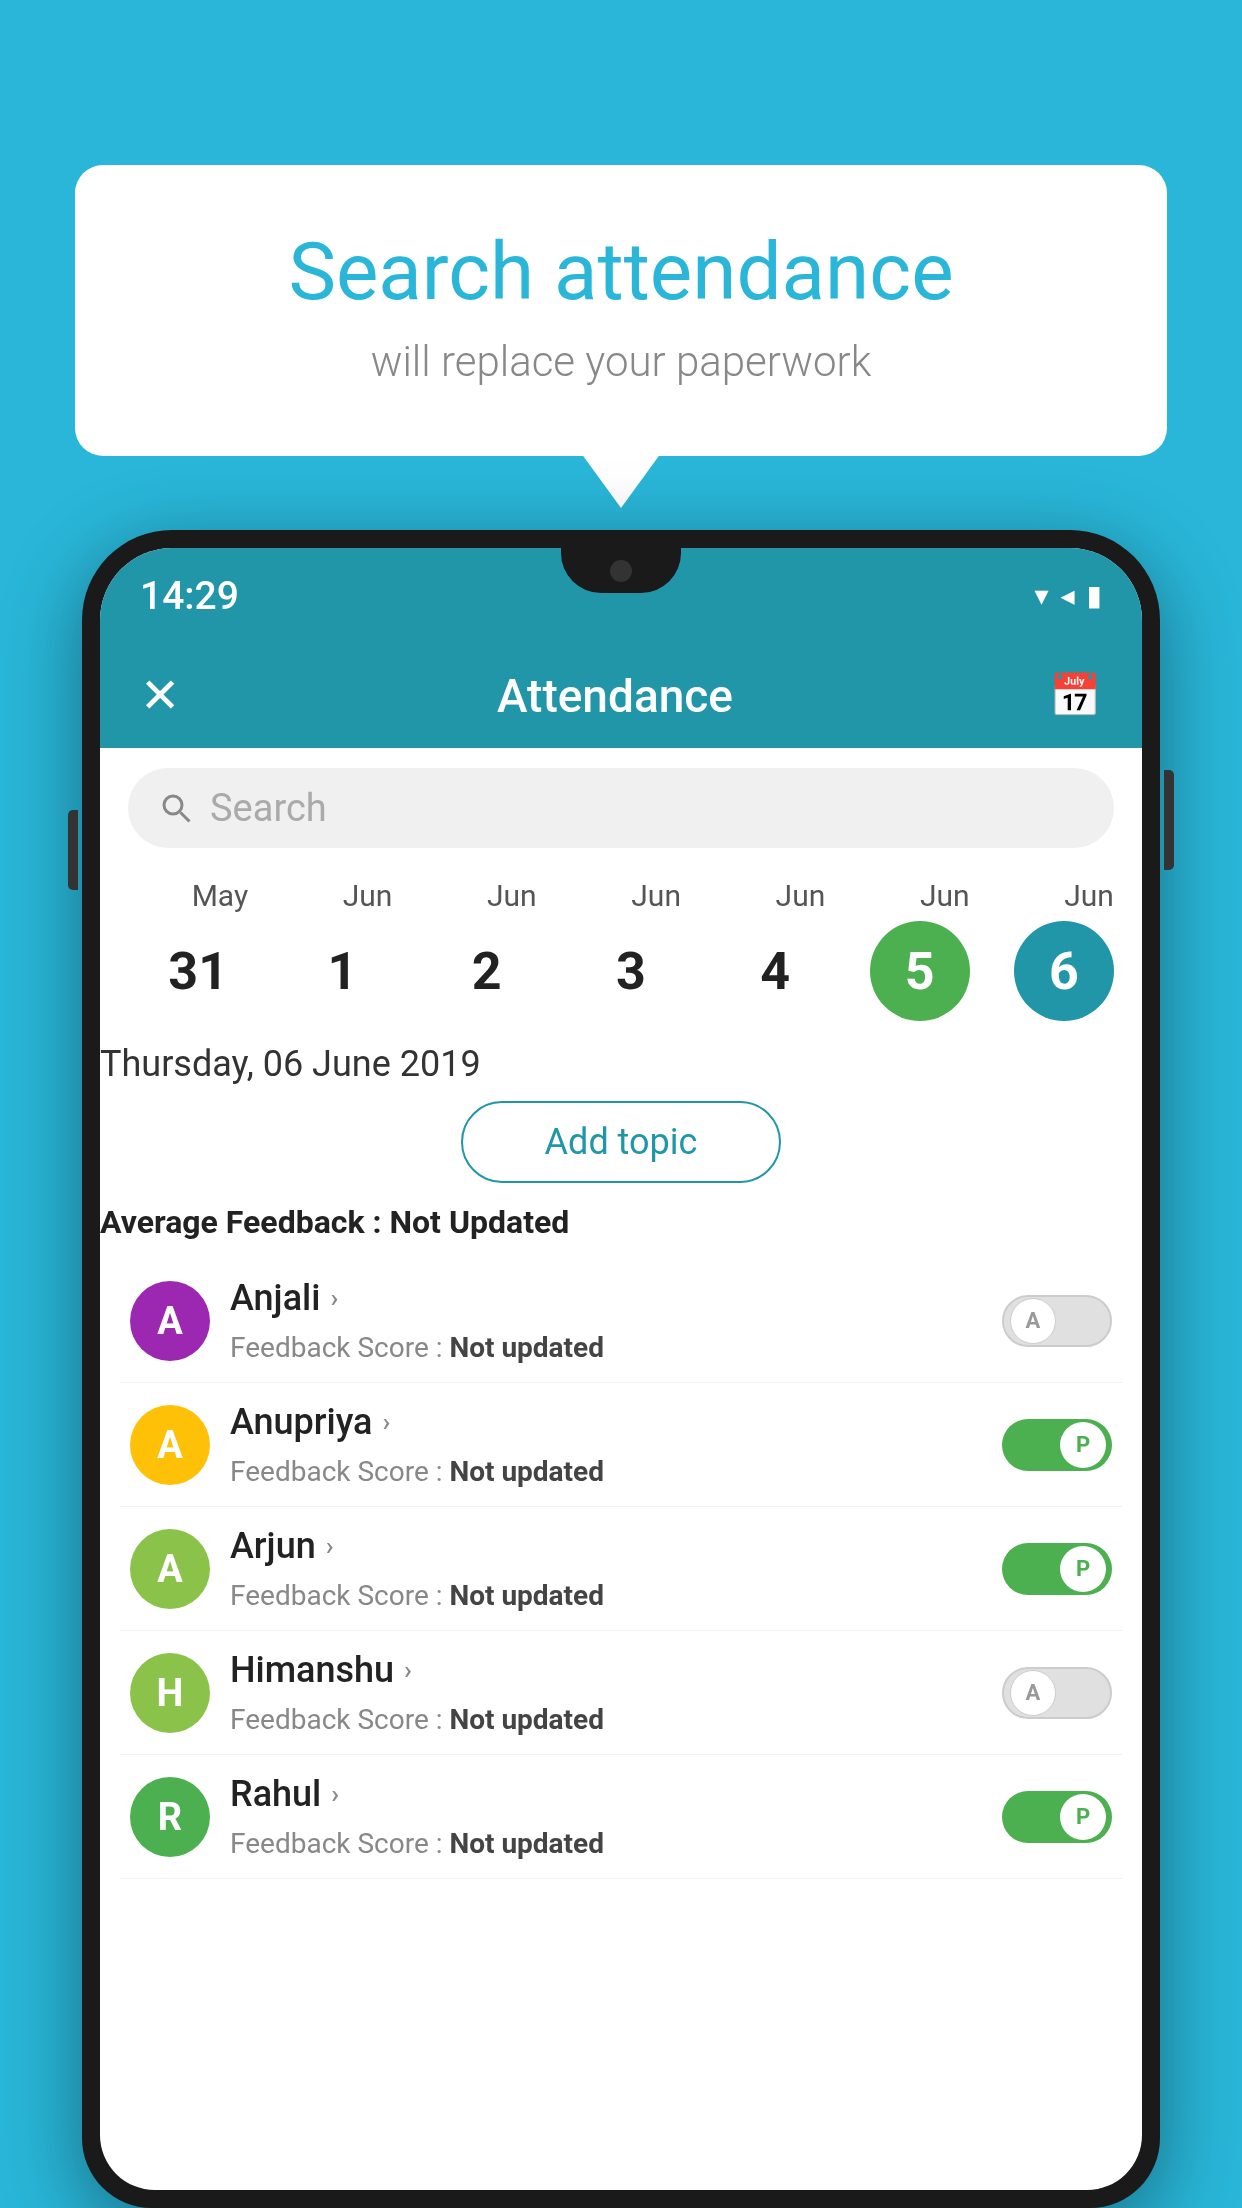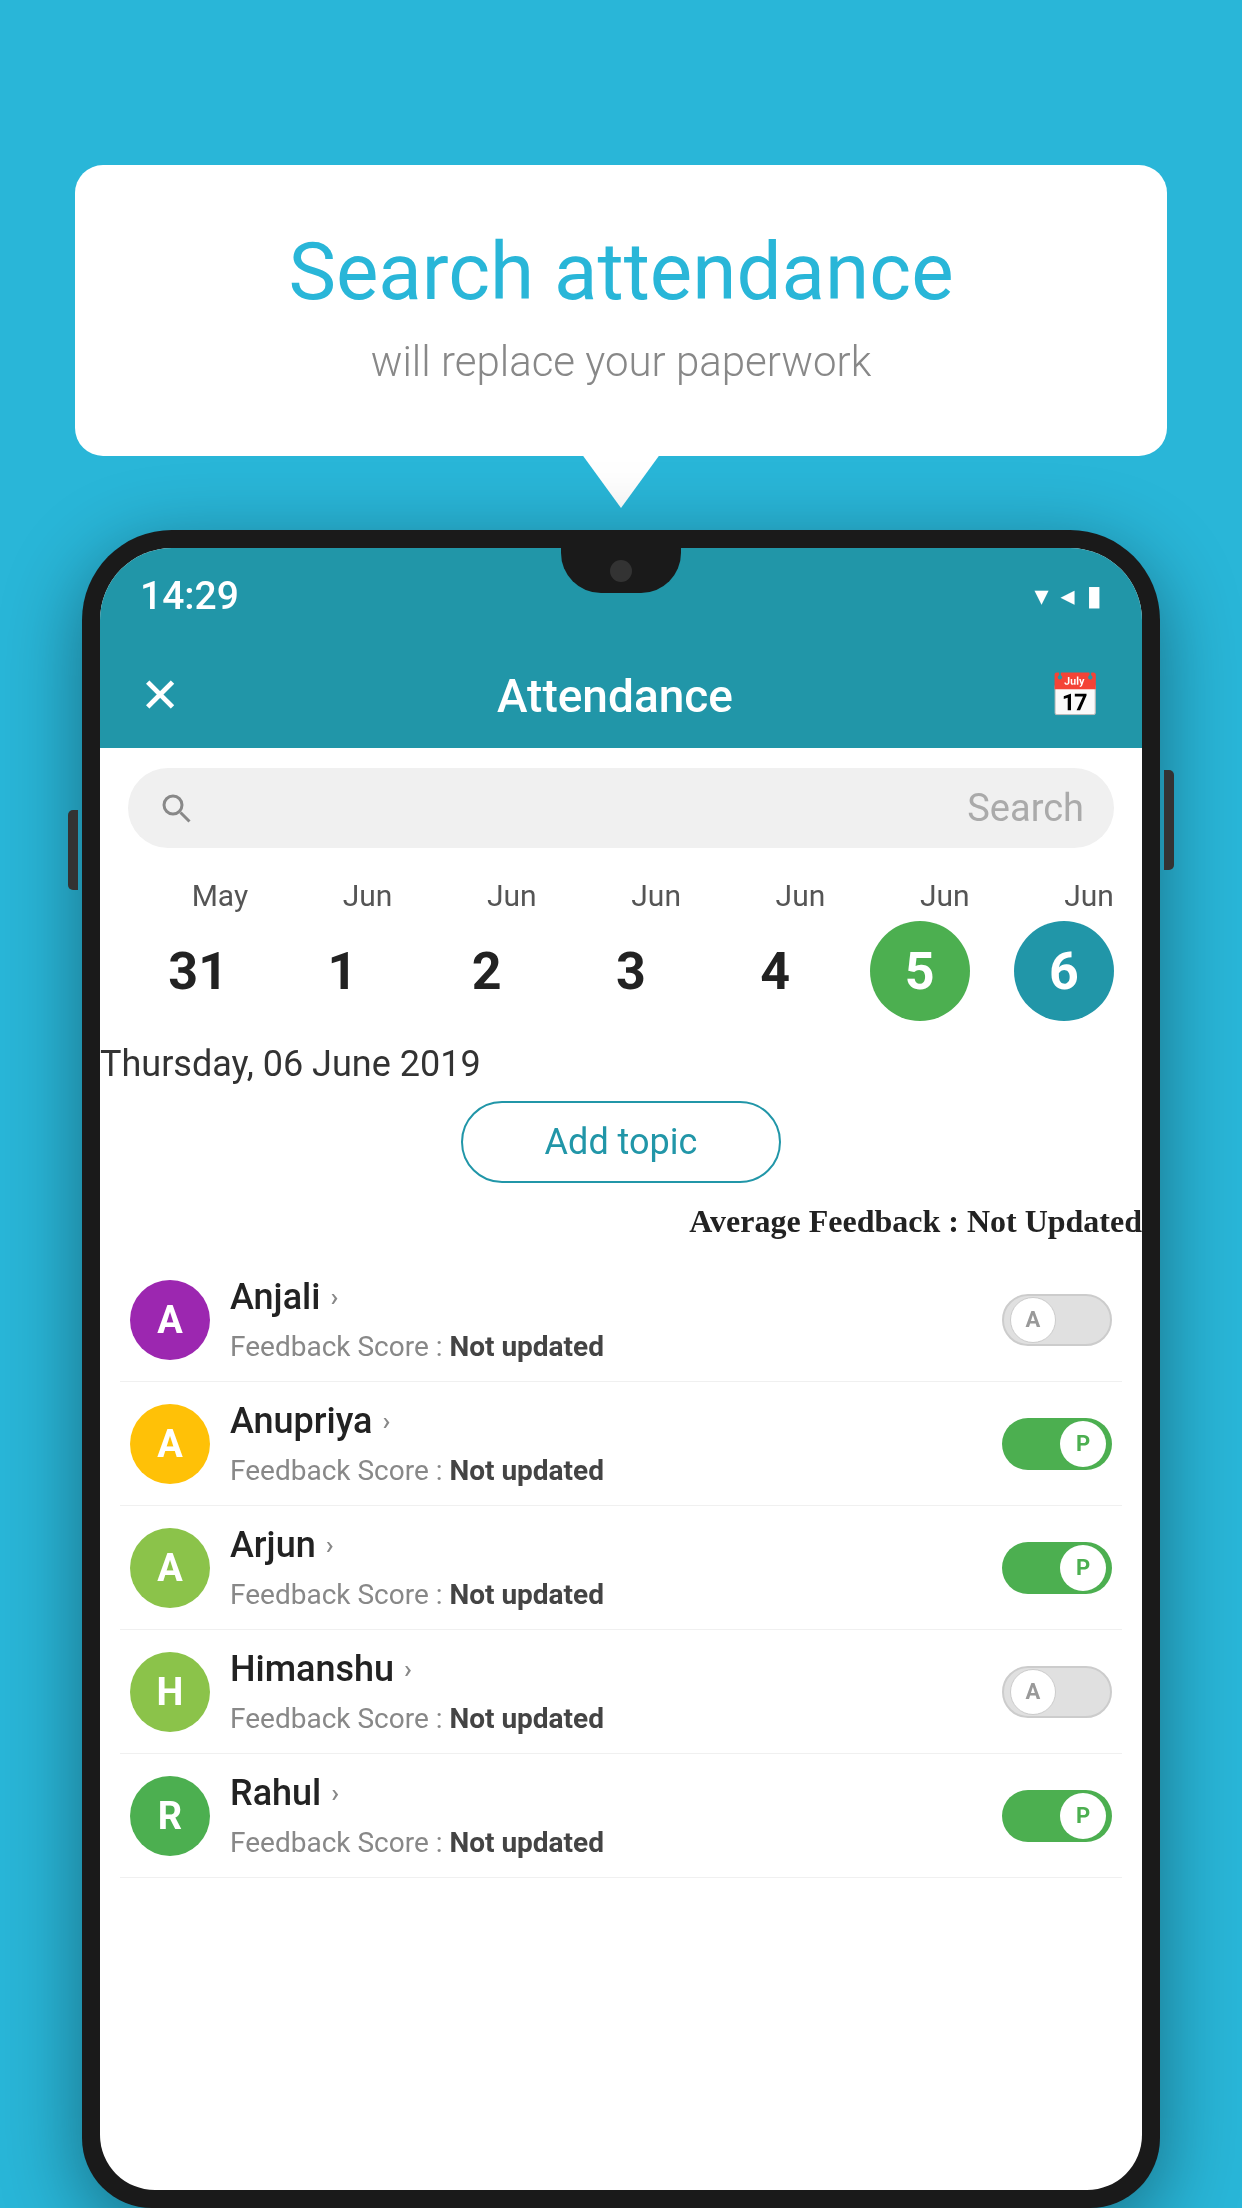--- a/index.html
+++ b/index.html
@@ -136,21 +136,20 @@
 
     
     .search-bar {
       background: #f0f0f0;
       margin: 20px 28px;
       border-radius: 40px;
       display: flex;
       align-items: center;
       padding: 18px 30px;
       gap: 16px;
-      justify-content: space-between;
     }
     .search-input-text {
       font-size: 38px;
       color: #aaa;
     }
 
     
     .calendar-row {
       display: flex;
       justify-content: space-around;
@@ -205,25 +204,24 @@
       border-radius: 50px;
       background: white;
       text-align: center;
       font-size: 36px;
       color: #2196a8;
       cursor: pointer;
     }
 
     
     .avg-feedback {
-      text-align: right;
+      text-align: left;
       font-size: 32px;
       color: #888;
       margin-bottom: 18px;
-      font-family: Liberation Serif, serif;
     }
     .avg-feedback span {
       color: #222;
       font-weight: 700;
     }
 
     
     .student-list {
       padding: 0 20px;
     }

